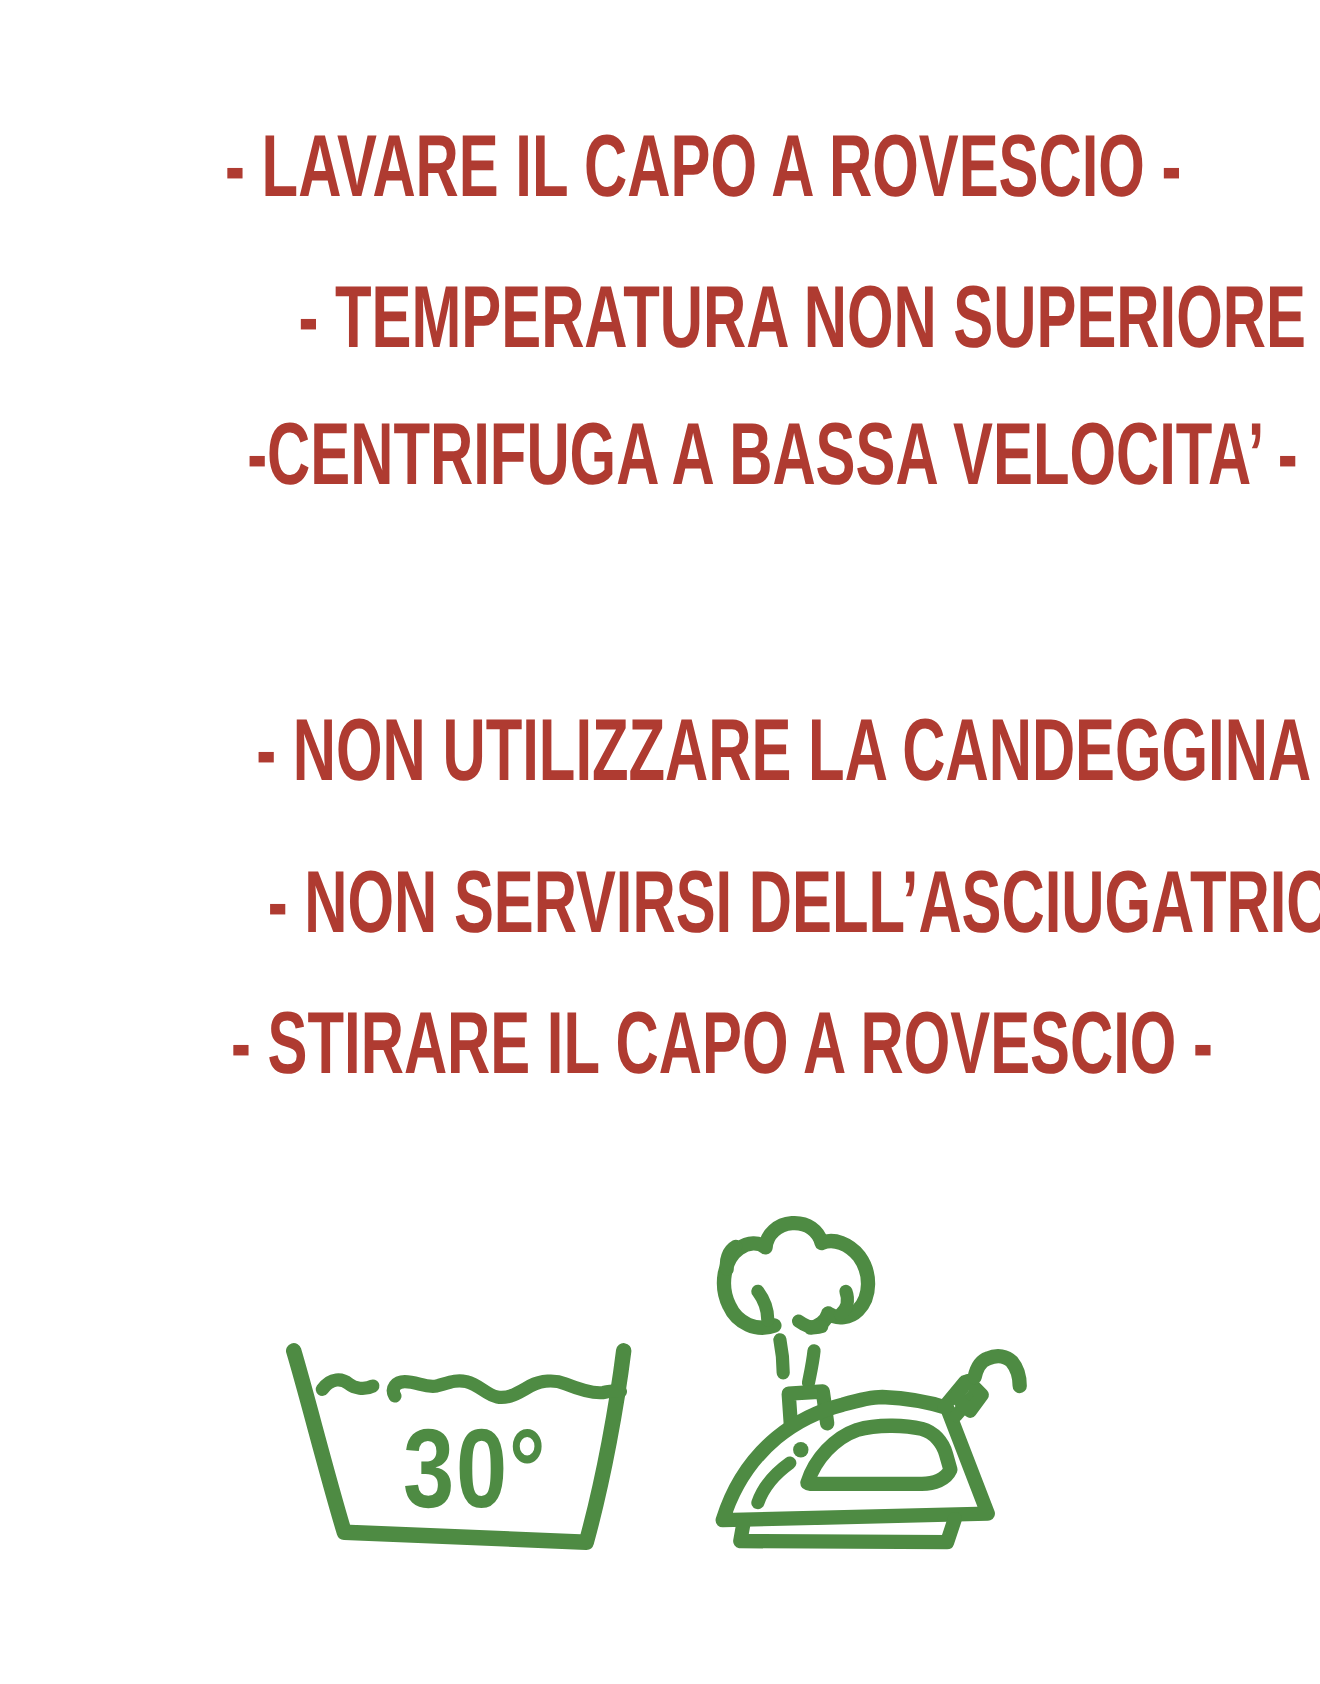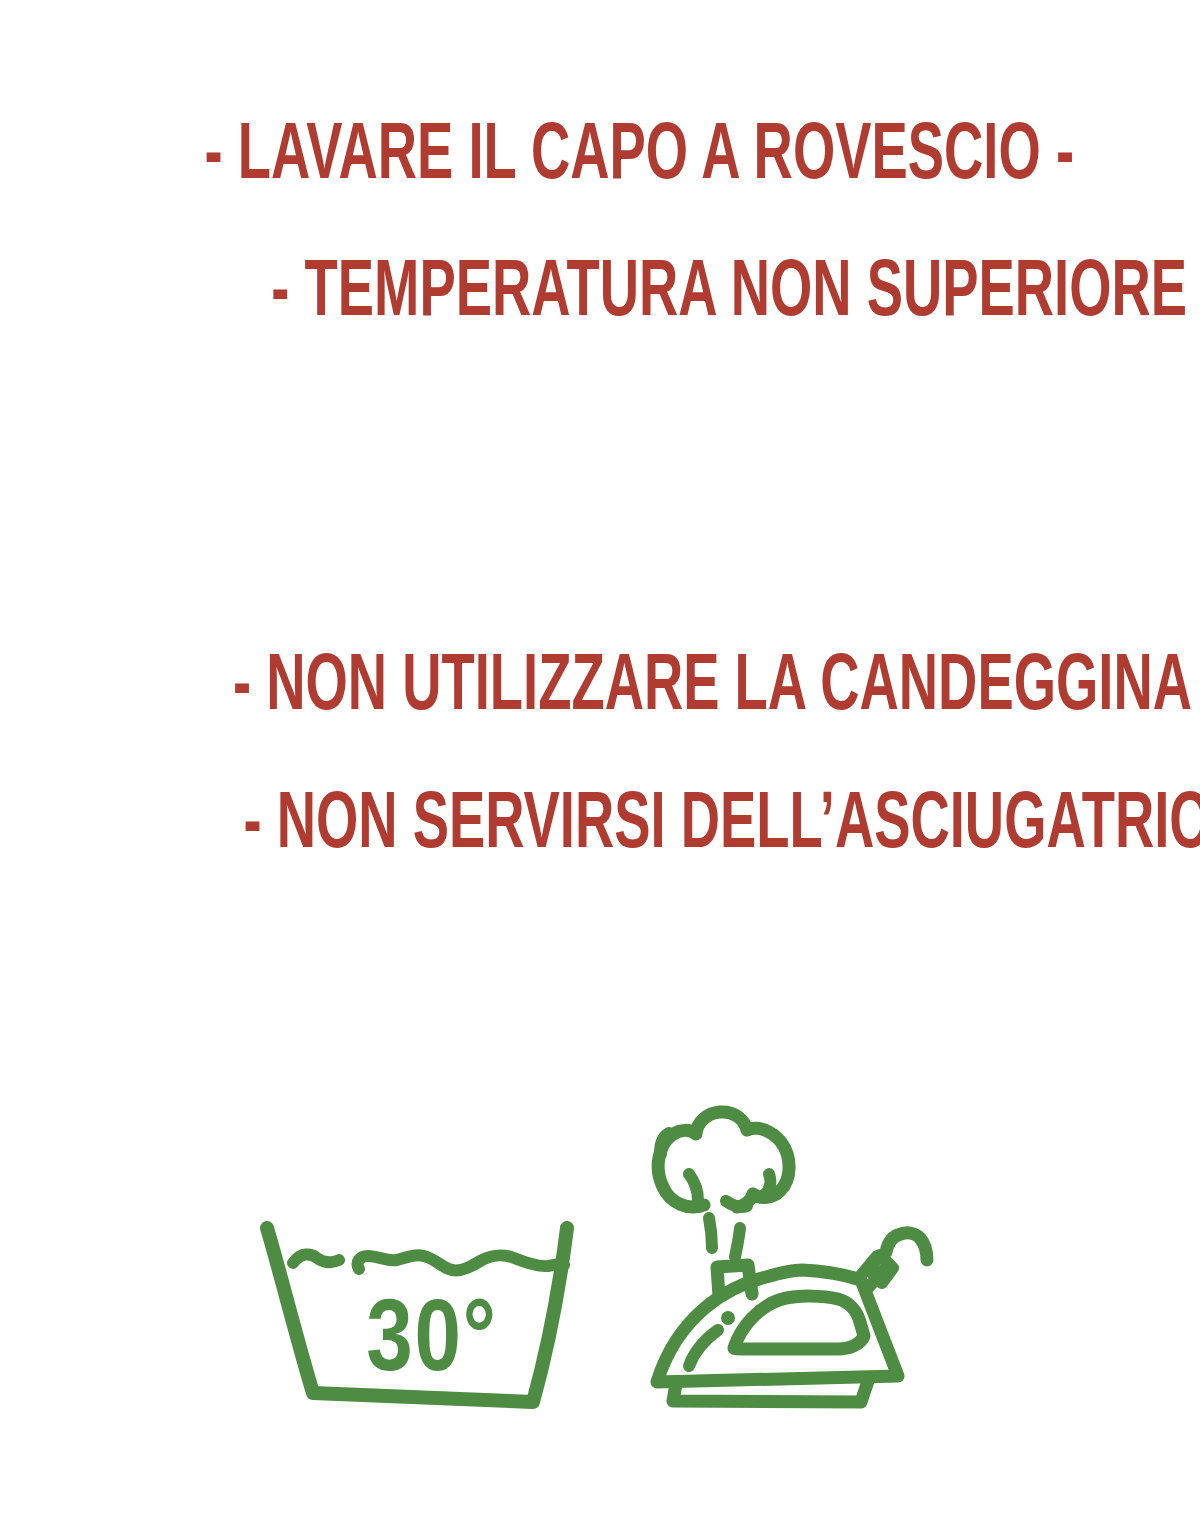--- a/index.html
+++ b/index.html
@@ -50,22 +50,24 @@
     letter-spacing: 2px;
   }
 </style>
 </head>
 <body>
 
 <div class="page">
 
   <div class="line" style="top:111px"><span class="cond">- LAVARE IL CAPO A ROVESCIO -</span></div>
   <div class="line" style="top:248px"><span class="cond">- TEMPERATURA NON SUPERIORE AI 30°C -</span></div>
+  <div class="line" style="top:373px"><span class="cond">-CENTRIFUGA A BASSA VELOCITA’ -</span></div>
   <div class="line" style="top:642px"><span class="cond">- NON UTILIZZARE LA CANDEGGINA -</span></div>
   <div class="line" style="top:780px"><span class="cond">- NON SERVIRSI DELL’ASCIUGATRICE -</span></div>
+  <div class="line" style="top:908px"><span class="cond">- STIRARE IL CAPO A ROVESCIO -</span></div>
 
   <svg class="icon-svg" style="left:255px; top:1210px;" width="340" height="210" viewBox="0 0 340 210" aria-hidden="true">
     <path d="M 12 18 C 24 58 42 130 58 183 L 278 192 C 294 134 306 66 312 18" stroke-width="14"></path>
     <path d="M 38 53 C 46 42 56 43 62 48 C 67 52 76 54 84 50" stroke-width="12"></path>
     <path d="M 104 59 C 100 52 105 46 113 46 C 124 46 132 52 142 50 C 153 47 159 44 169 46 C 181 49 187 58 197 60 C 207 62 217 56 227 50 C 237 45 249 44 259 48 C 269 52 283 57 293 56 C 300 55 305 53 309 55" stroke-width="12"></path>
     <text class="basin-label" transform="translate(177,160) scale(0.82,1)" text-anchor="middle">30°</text>
   </svg>
 
   <svg class="icon-svg" style="left:630px; top:1085px;" width="340" height="340" viewBox="0 0 340 340" aria-hidden="true">
     <path d="M 74 120 C 58 126 40 118 33 102 C 24 84 28 60 42 50 C 50 44 60 44 66 49 C 67 37 77 28 90 27 C 104 26 114 34 117 45 C 128 40 142 46 151 57 C 162 72 162 94 150 106 C 143 113 131 115 123 109 C 121 116 114 121 107 122" stroke-width="13"></path>

